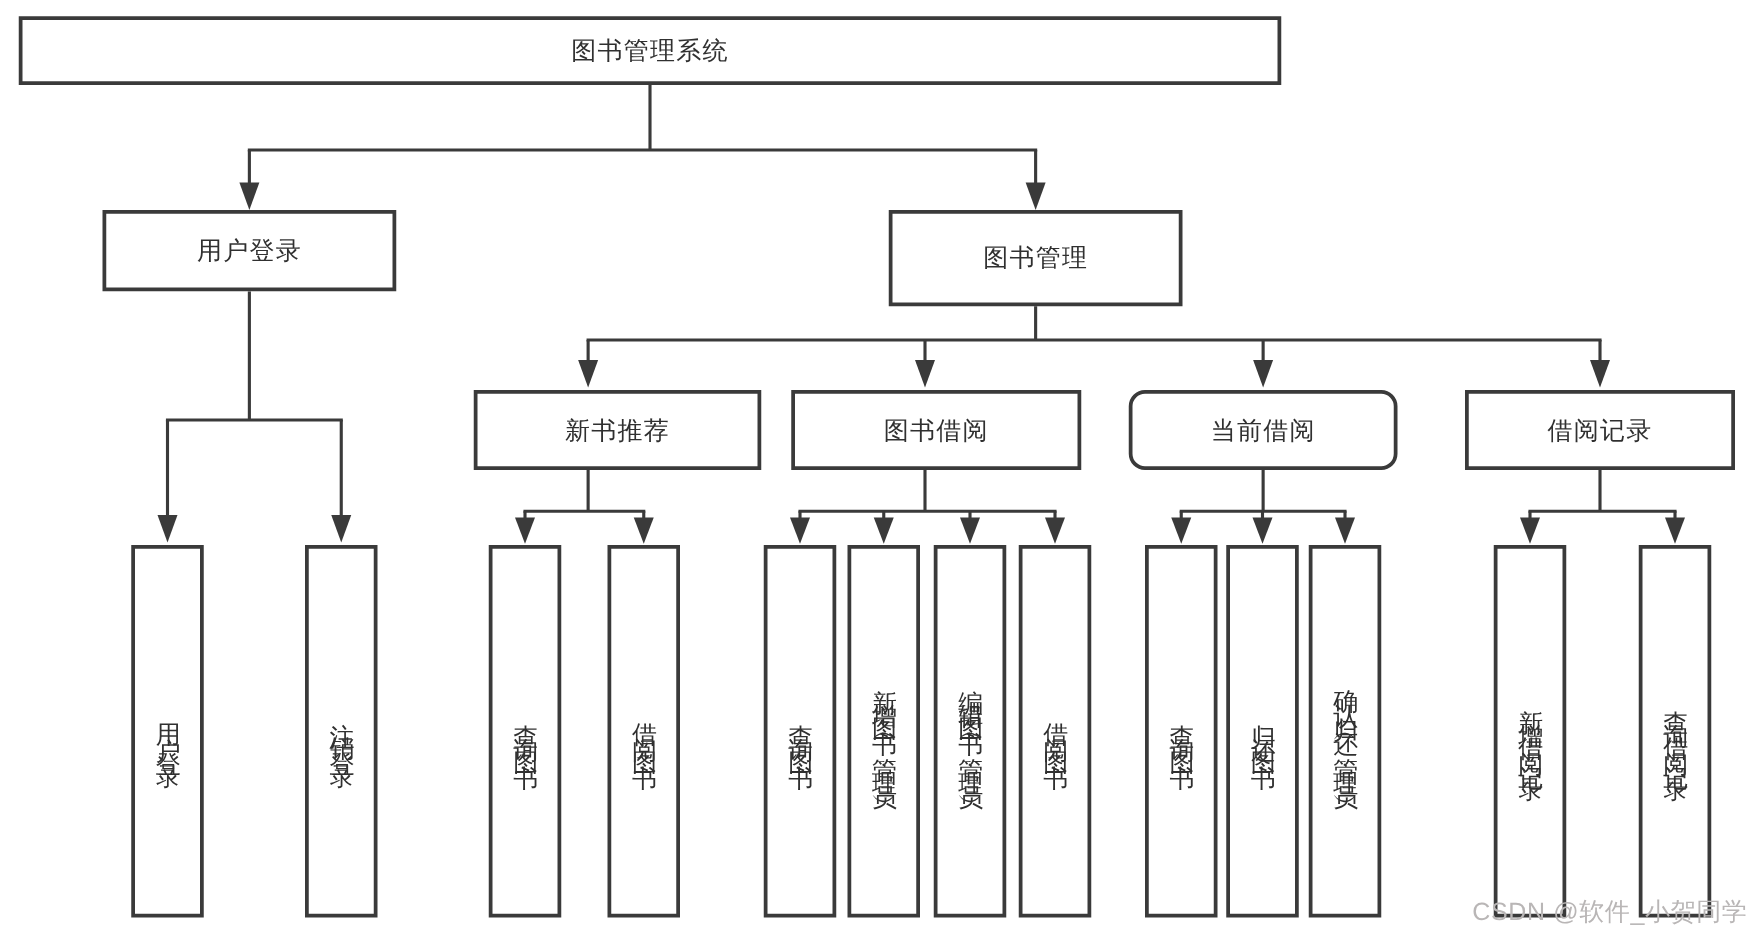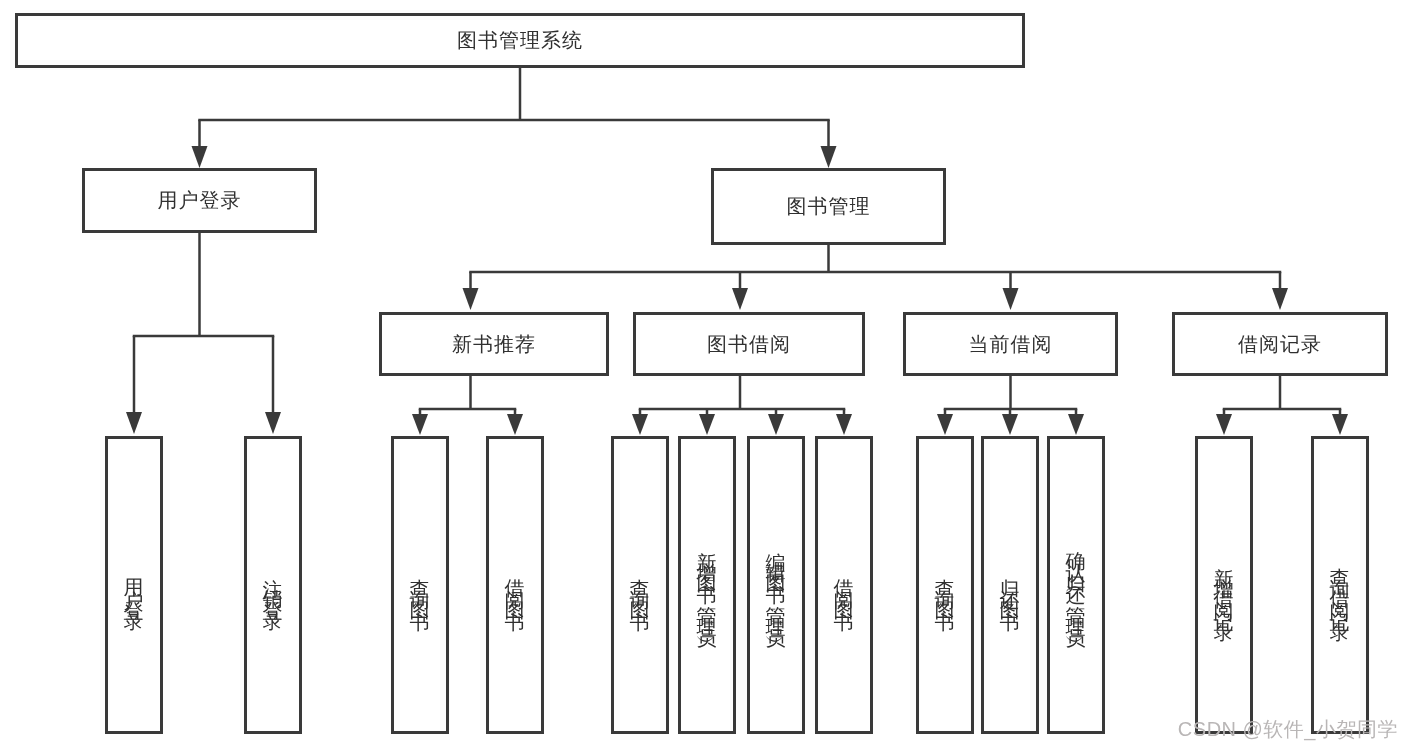--- a/index.html
+++ b/index.html
@@ -118,21 +118,21 @@
   <div class="node hbox" style="left:711px;top:168px;width:235px;height:77px;">
     <span>图书管理</span>
   </div>
 
   <div class="node hbox" style="left:363px;top:312px;width:230px;height:64px;margin-left:16px;">
     <span>新书推荐</span>
   </div>
   <div class="node hbox" style="left:633px;top:312px;width:232px;height:64px;">
     <span>图书借阅</span>
   </div>
-  <div class="node hbox" style="left:903px;top:312px;width:215px;height:64px;">
+  <div class="node hbox" style="left:903px;top:312px;width:215px;height:64px;border-radius:13px;">
     <span>当前借阅</span>
   </div>
   <div class="node hbox" style="left:1172px;top:312px;width:216px;height:64px;">
     <span>借阅记录</span>
   </div>
 
   <div class="node vbox" style="left:105px;top:436px;width:58px;height:298px;">
     <span>用户登录</span>
   </div>
   <div class="node vbox" style="left:244px;top:436px;width:58px;height:298px;">

